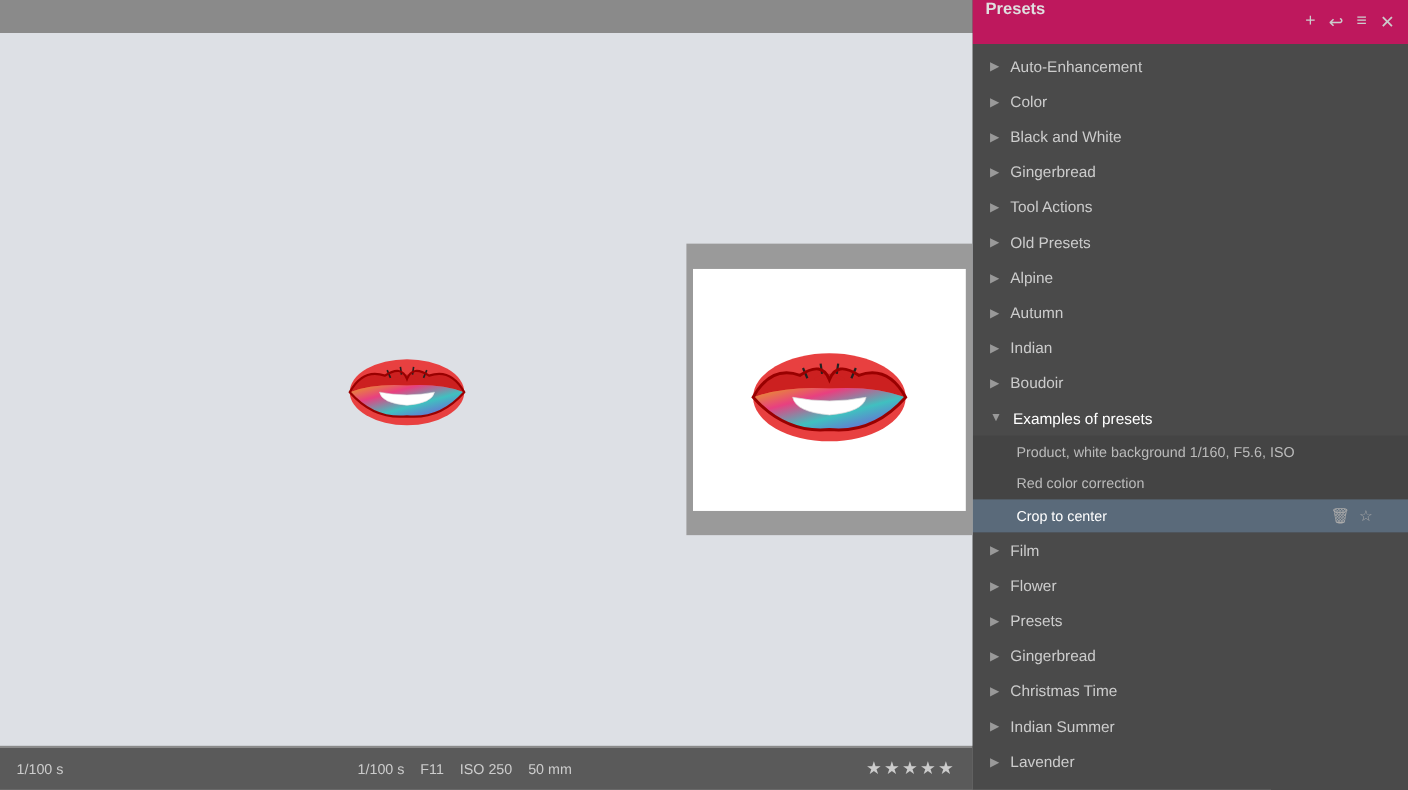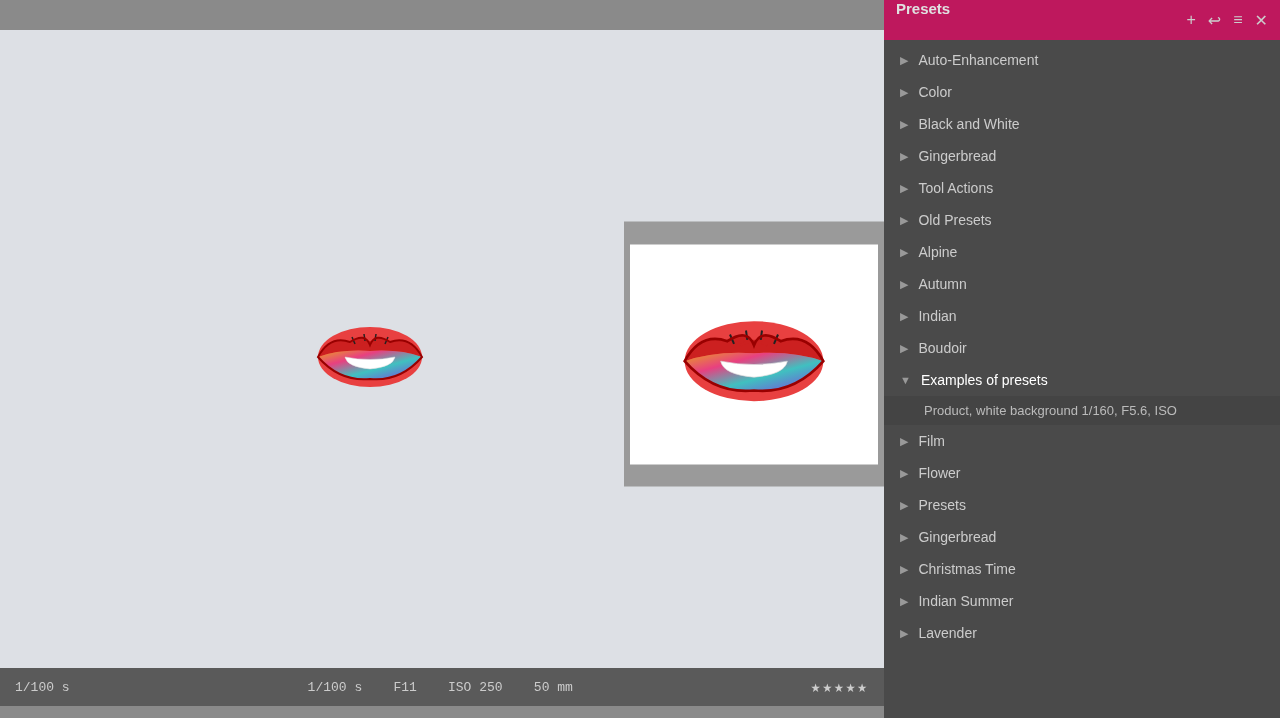--- a/index.html
+++ b/index.html
@@ -59,30 +59,29 @@
       height: 220px;
       background: white;
       display: flex;
       align-items: center;
       justify-content: center;
     }
 
     
     .status-bar {
       position: absolute;
-      bottom: 12px;
+      bottom: 0;
       left: 0;
       right: 0;
       height: 38px;
       background: #5a5a5a;
       display: flex;
       align-items: center;
       justify-content: space-between;
       padding: 0 15px;
-      font-family: Liberation Mono, monospace;
     }
 
     .status-text {
       color: #cccccc;
       font-size: 13px;
     }
 
     .star-rating {
       color: #cccccc;
       font-size: 16px;
@@ -340,20 +339,30 @@
     </div>
 
     <div class="preset-item expanded">
       <span class="chevron">▼</span>
       <span>Examples of presets</span>
     </div>
     <div class="preset-sub-items">
       <div class="preset-sub-item">
         Product, white background 1/160, F5.6, ISO
       </div>
+      <div class="preset-sub-item">
+        Red color correction
+      </div>
+      <div class="preset-sub-item selected">
+        <span>Crop to center</span>
+        <div class="sub-item-actions">
+          <span>🗑</span>
+          <span>☆</span>
+        </div>
+      </div>
     </div>
 
     <div class="preset-item">
       <span class="chevron">▶</span>
       <span>Film</span>
     </div>
 
     <div class="preset-item">
       <span class="chevron">▶</span>
       <span>Flower</span>

